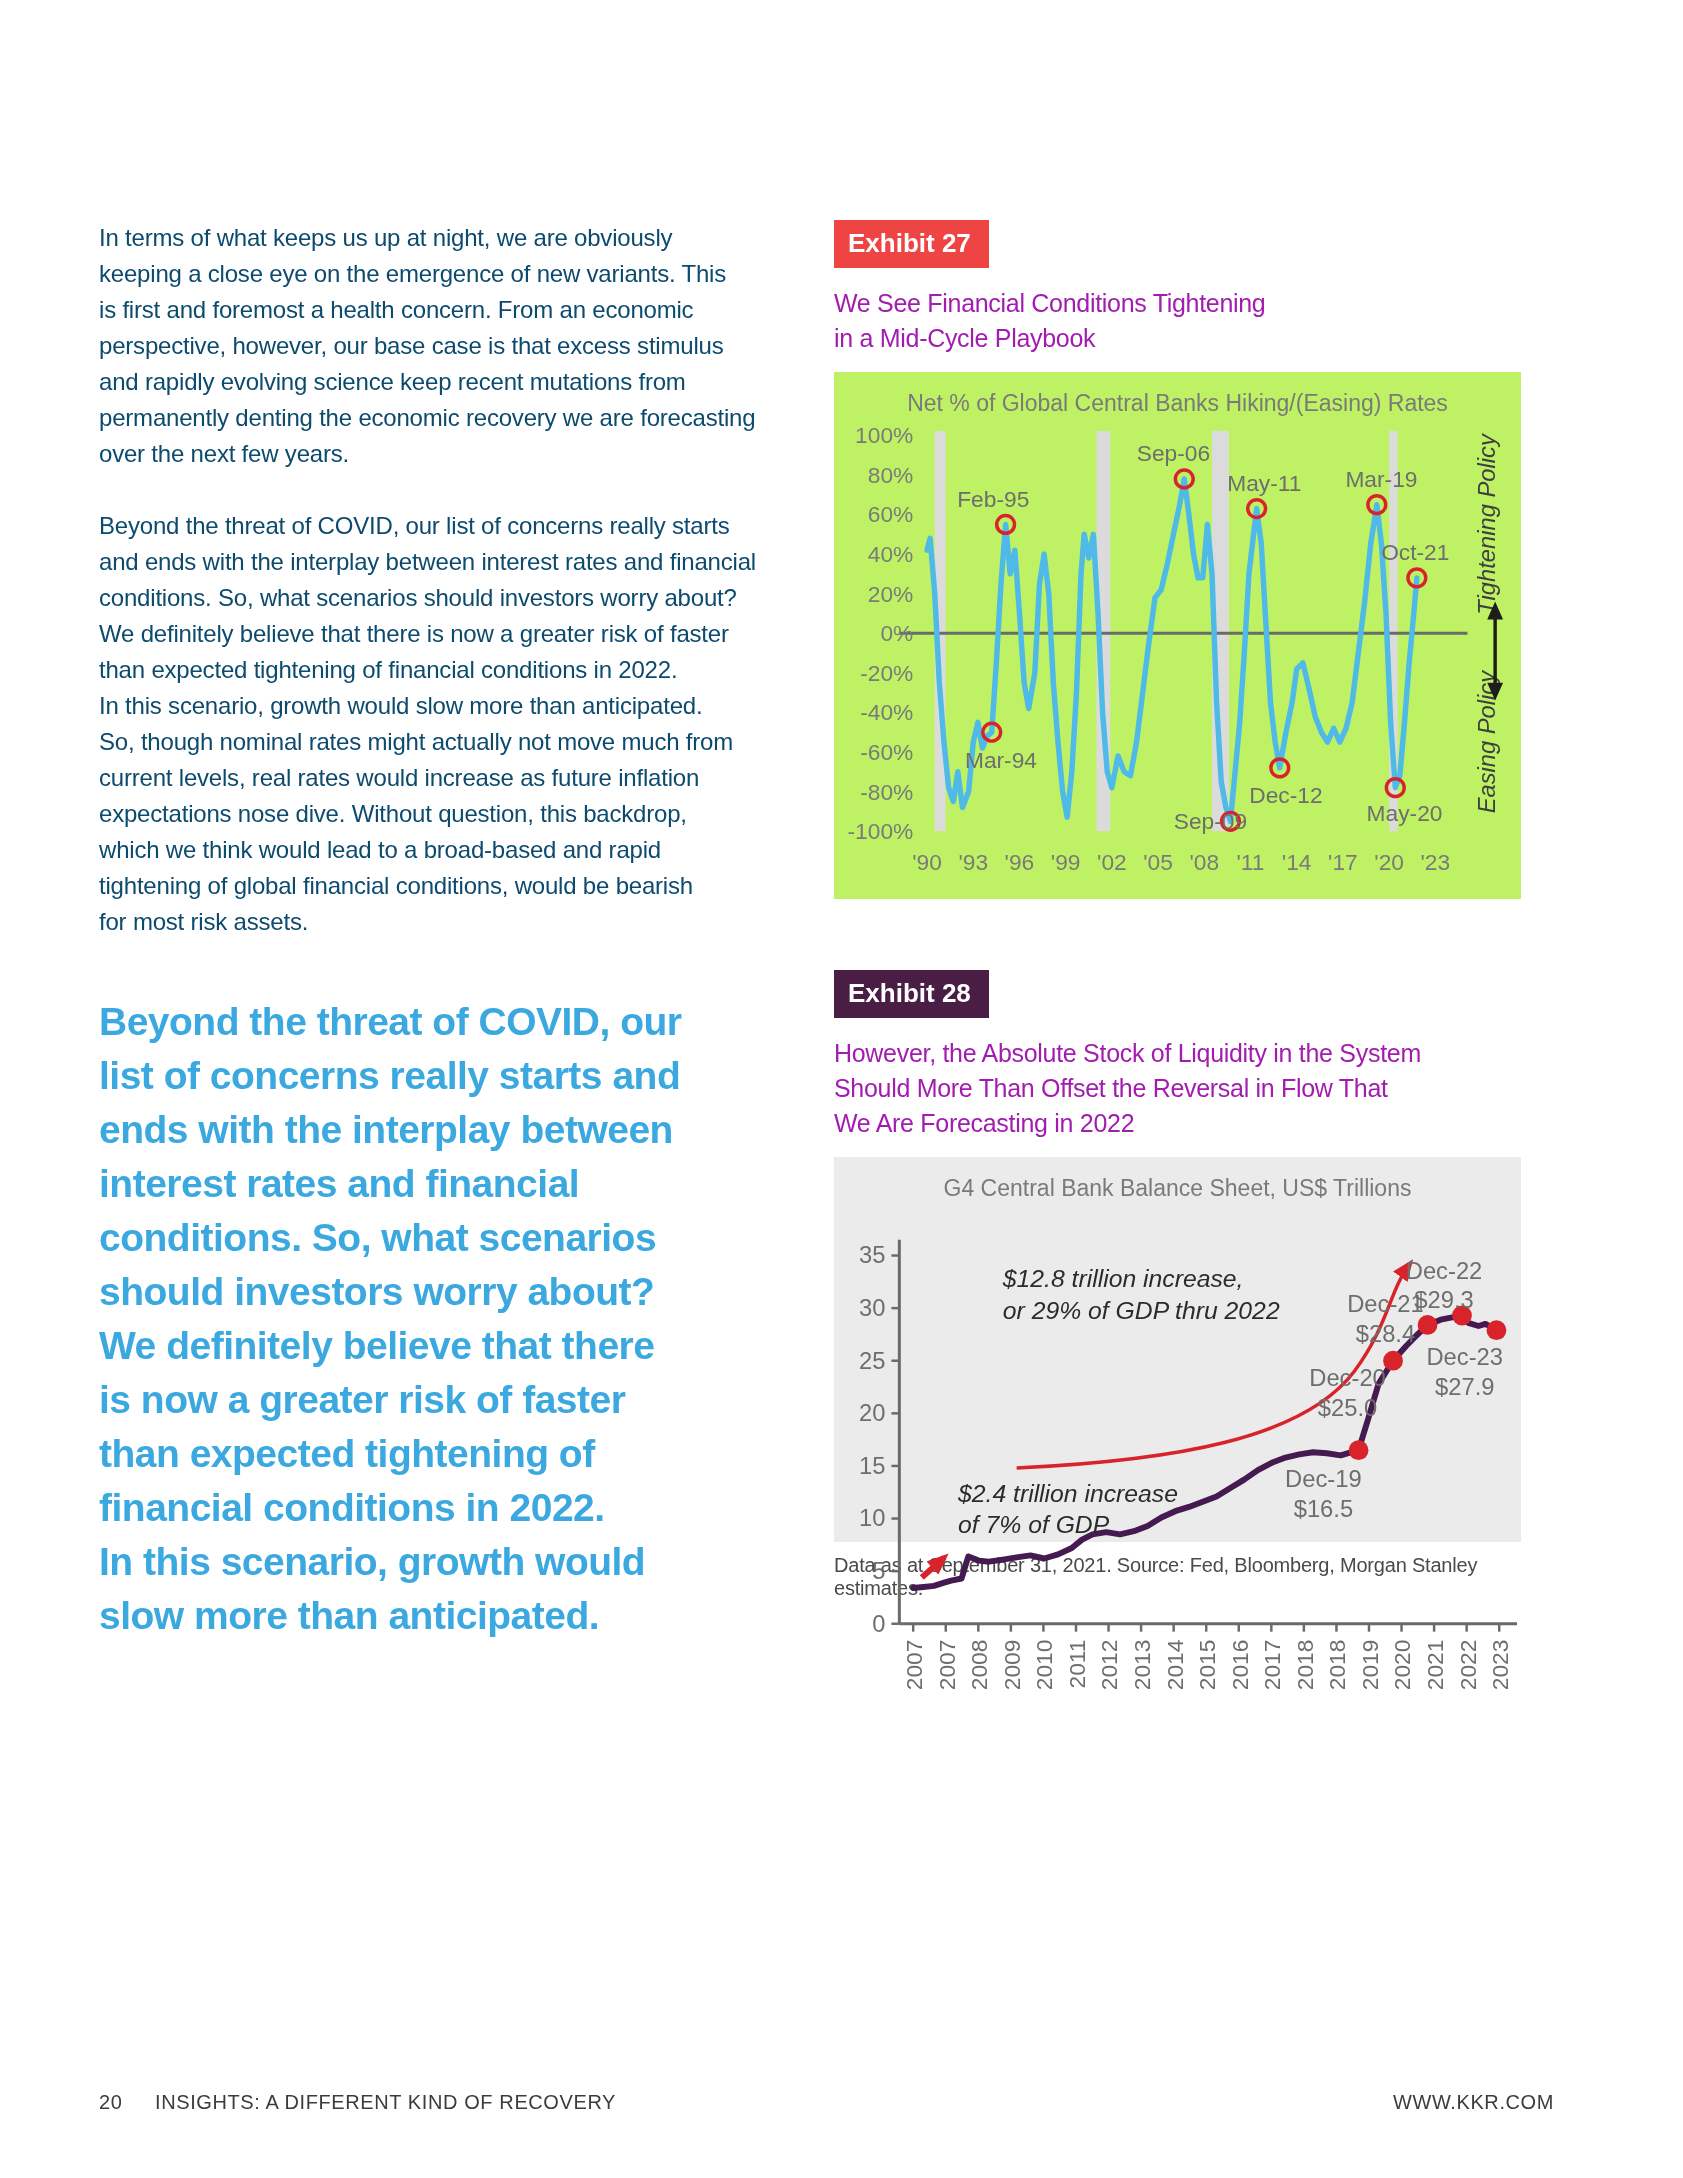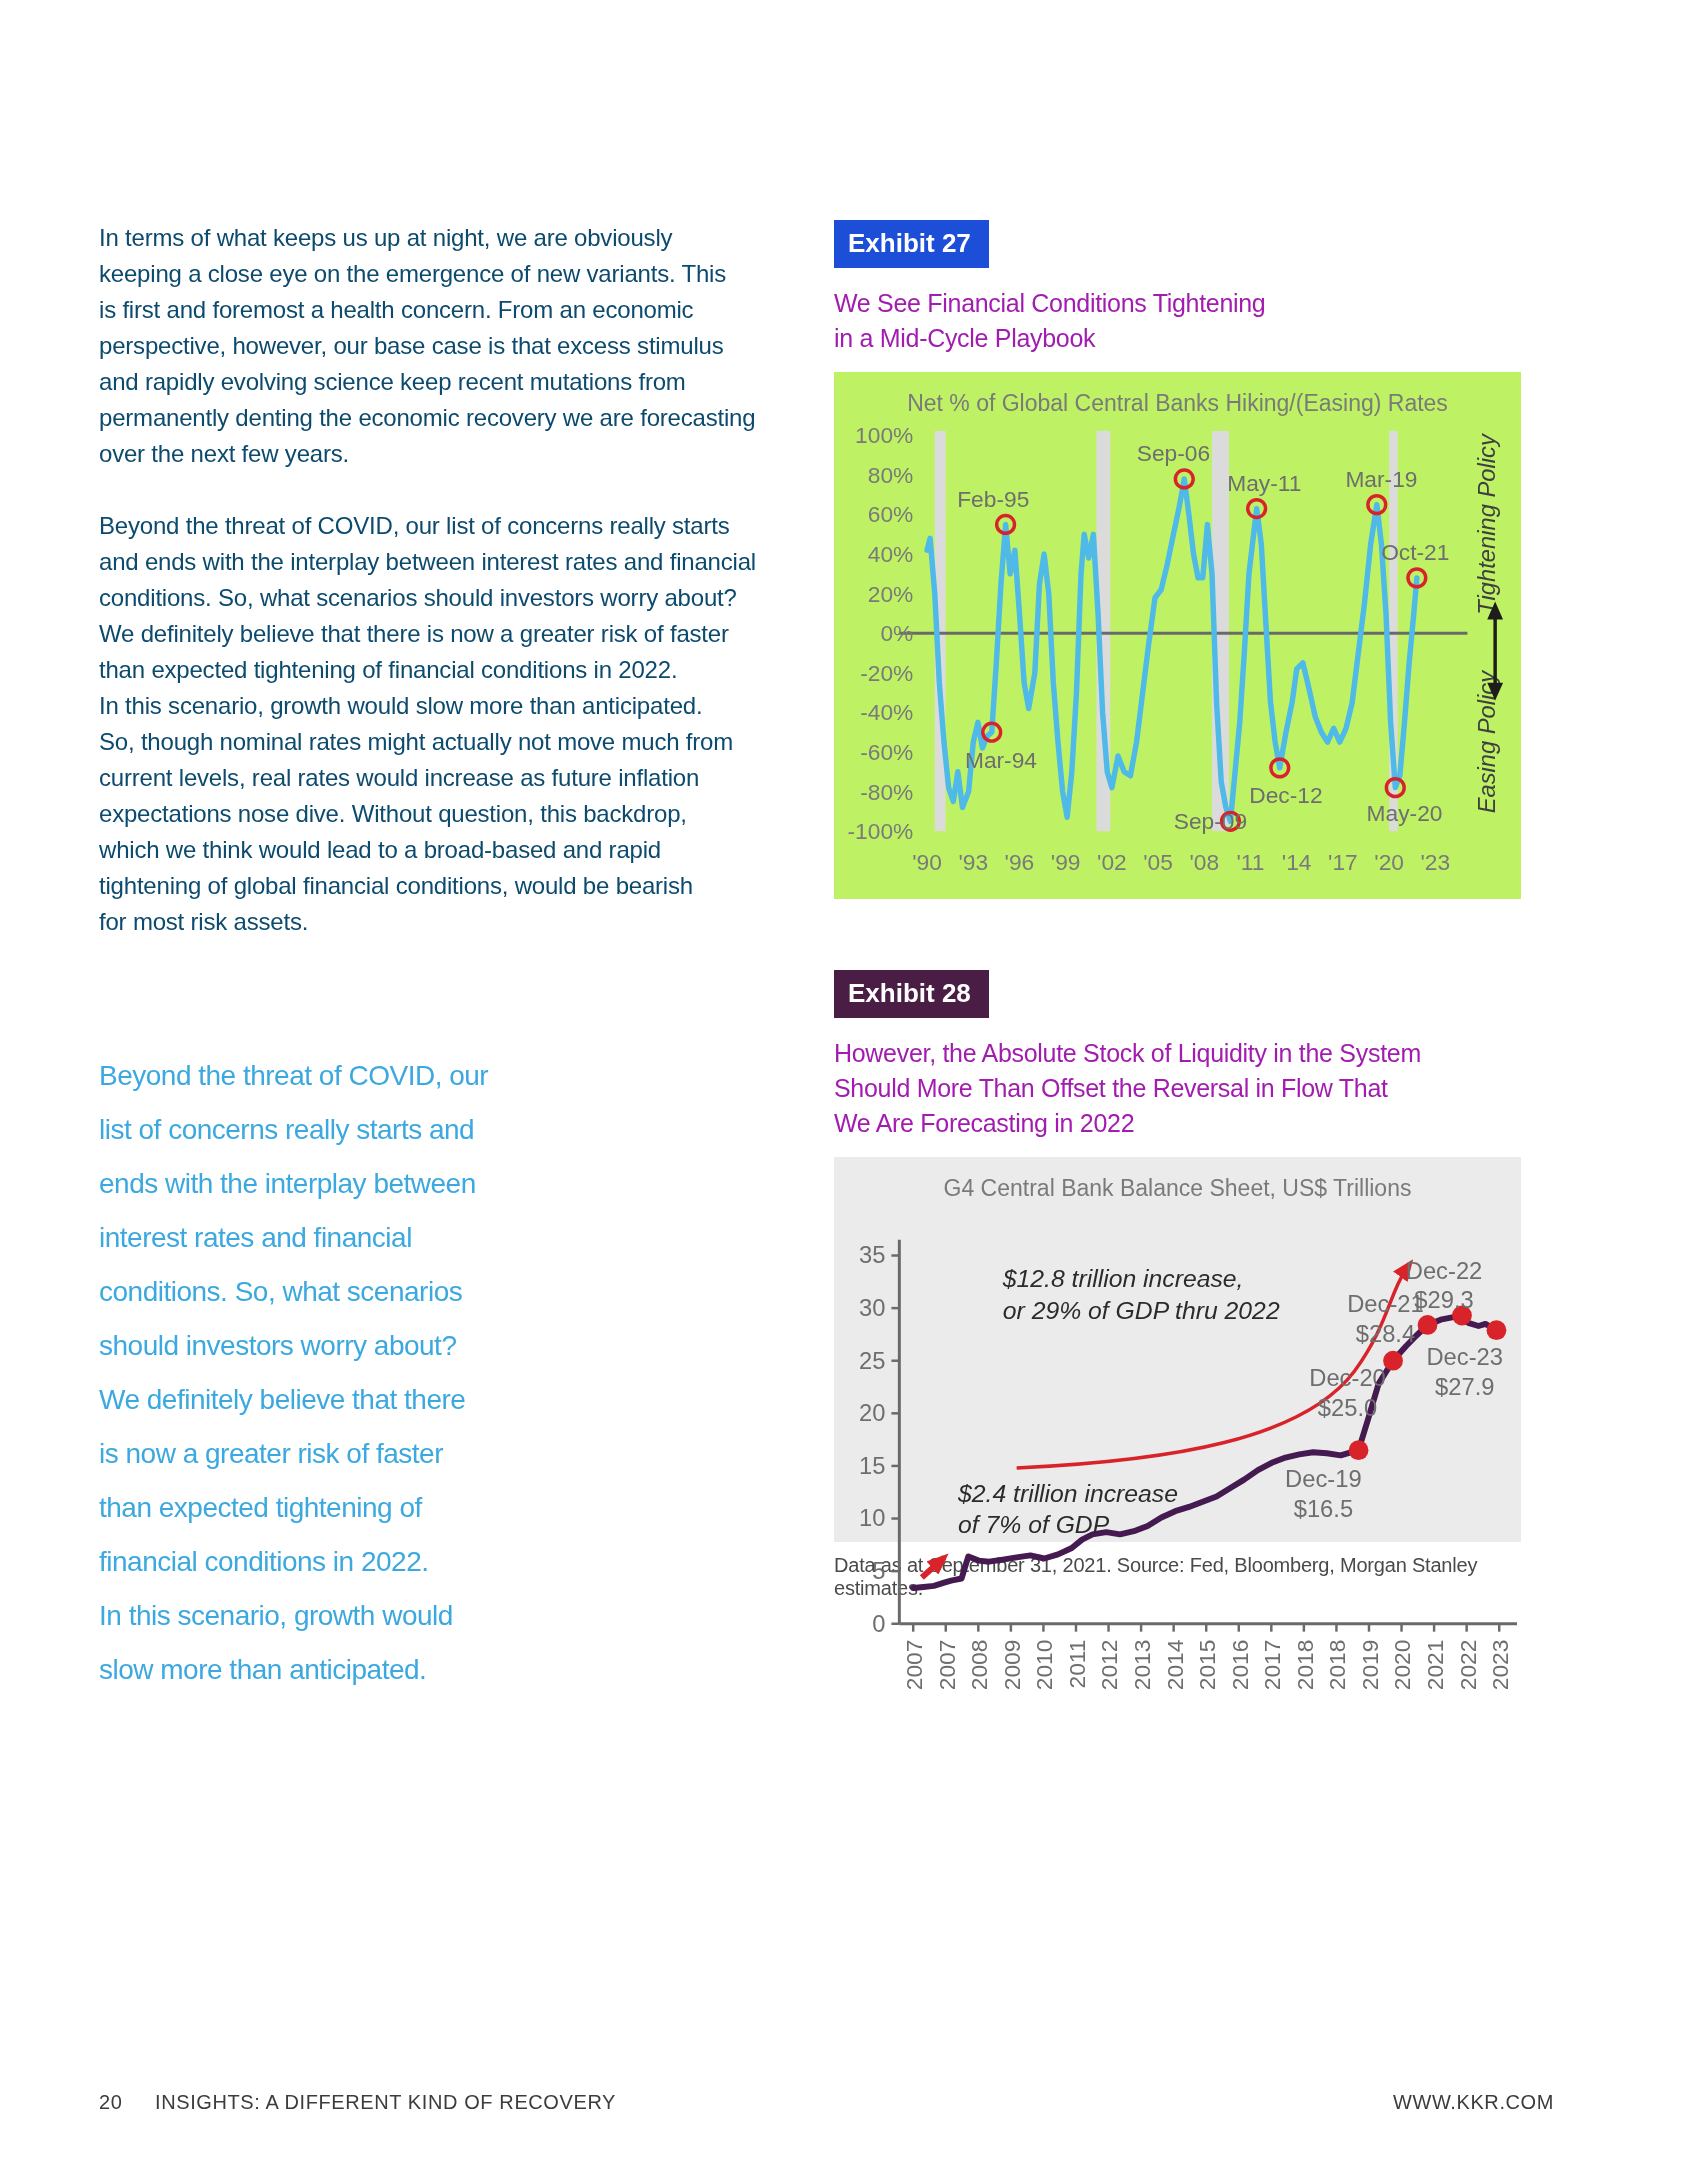--- a/index.html
+++ b/index.html
@@ -6,22 +6,22 @@
   html,body { background:#ffffff; }
   body { width:1683px; height:2178px; position:relative;
          font-family:"Liberation Sans", sans-serif; color:#231f20; }
   .page { position:absolute; inset:0; background:#fff; }
 
   
   .col-left { position:absolute; left:99px; top:220px; width:713px; }
   .body-para { font-size:24px; line-height:36px; letter-spacing:-0.2px;
                color:#0c4a6e; white-space:pre-line; }
   .body-para + .body-para { margin-top:36px; }
-  .pull-quote { margin-top:109px; font-size:28px; line-height:54px;
-                font-weight:normal; letter-spacing:-0.5px; white-space:pre-line; }
+  .pull-quote { margin-top:55px; font-size:39px; line-height:54px;
+                font-weight:bold; letter-spacing:-0.5px; white-space:pre-line; }
 
   
   .col-right { position:absolute; left:834px; top:220px; width:687px; }
   .exhibit-badge { display:inline-block; color:#fff; font-weight:bold;
                    font-size:26px; padding:8px 18px 9px 14px; }
   .exhibit-title { font-size:25px; line-height:35px; font-weight:normal;
                    color:#a21caf; letter-spacing:-0.3px; margin-top:18px;
                    white-space:pre-line; }
   .chart-panel { width:687px; margin-top:16px; position:relative; }
   .chart-title { text-align:center; font-size:23px; color:#7a7a7a;
@@ -77,21 +77,21 @@
 is now a greater risk of faster
 than expected tightening of
 financial conditions in 2022.
 In this scenario, growth would
 slow more than anticipated.</div>
   </div>
 
   <div class="col-right">
 
     <section class="exhibit-block">
-      <div class="exhibit-badge" id="badge27" style="background: #1d4ed8;">Exhibit 27</div>
+      <div class="exhibit-badge" id="badge27" style="background: #ef4444;">Exhibit 27</div>
       <h3 class="exhibit-title">We See Financial Conditions Tightening
 in a Mid-Cycle Playbook</h3>
       <div class="chart-panel" id="ex27-panel" style="background: #bef264;">
         <div class="chart-title">Net % of Global Central Banks Hiking/(Easing) Rates</div>
         <svg id="chart27" width="687" height="473" viewBox="0 0 694 478">
             <rect x="101.6740088105727" y="8" width="10.895741556535228" height="404.5" fill="#DCDBDB"></rect>
             <rect x="265.11013215859055" y="8" width="14.008810572688674" height="404.5" fill="#DCDBDB"></rect>
             <rect x="381.85022026431756" y="8" width="17.121879588838567" height="404.5" fill="#DCDBDB"></rect>
             <rect x="560.851688693099" y="8" width="8.560939794419255" height="404.5" fill="#DCDBDB"></rect>
             <line x1="66" y1="212.5" x2="640" y2="212.5" stroke="#6a6a6a" stroke-width="3"></line>

